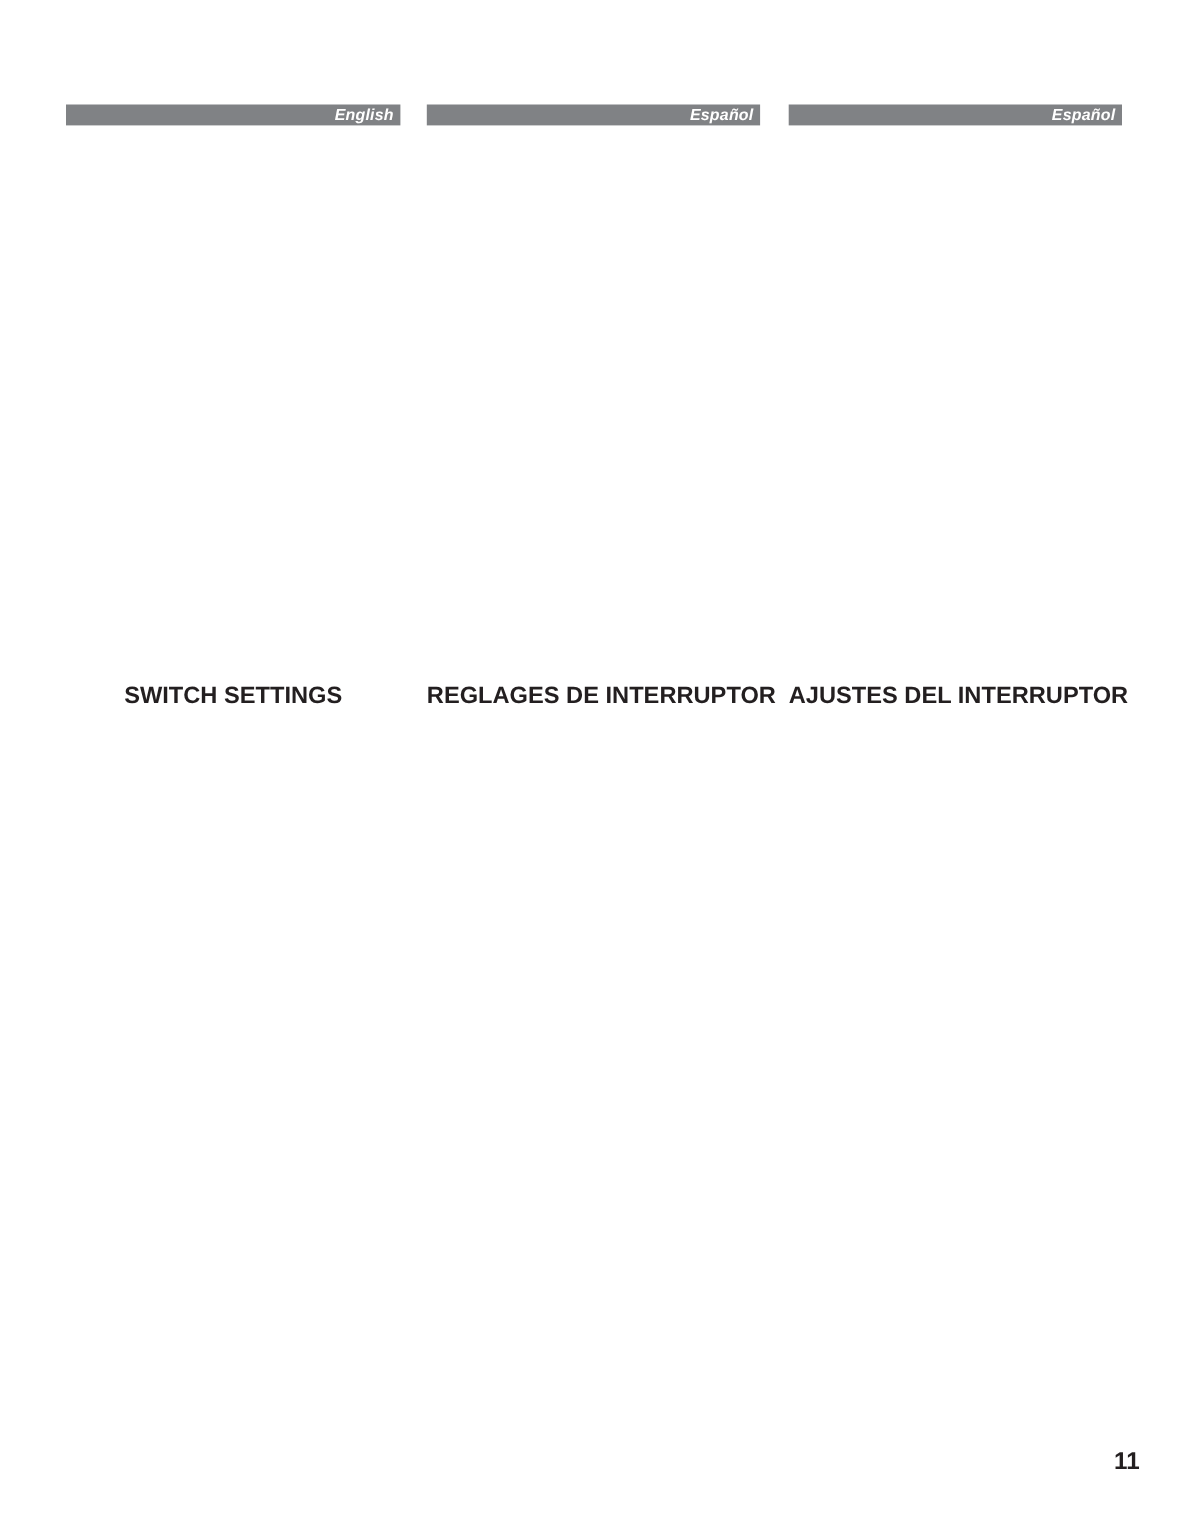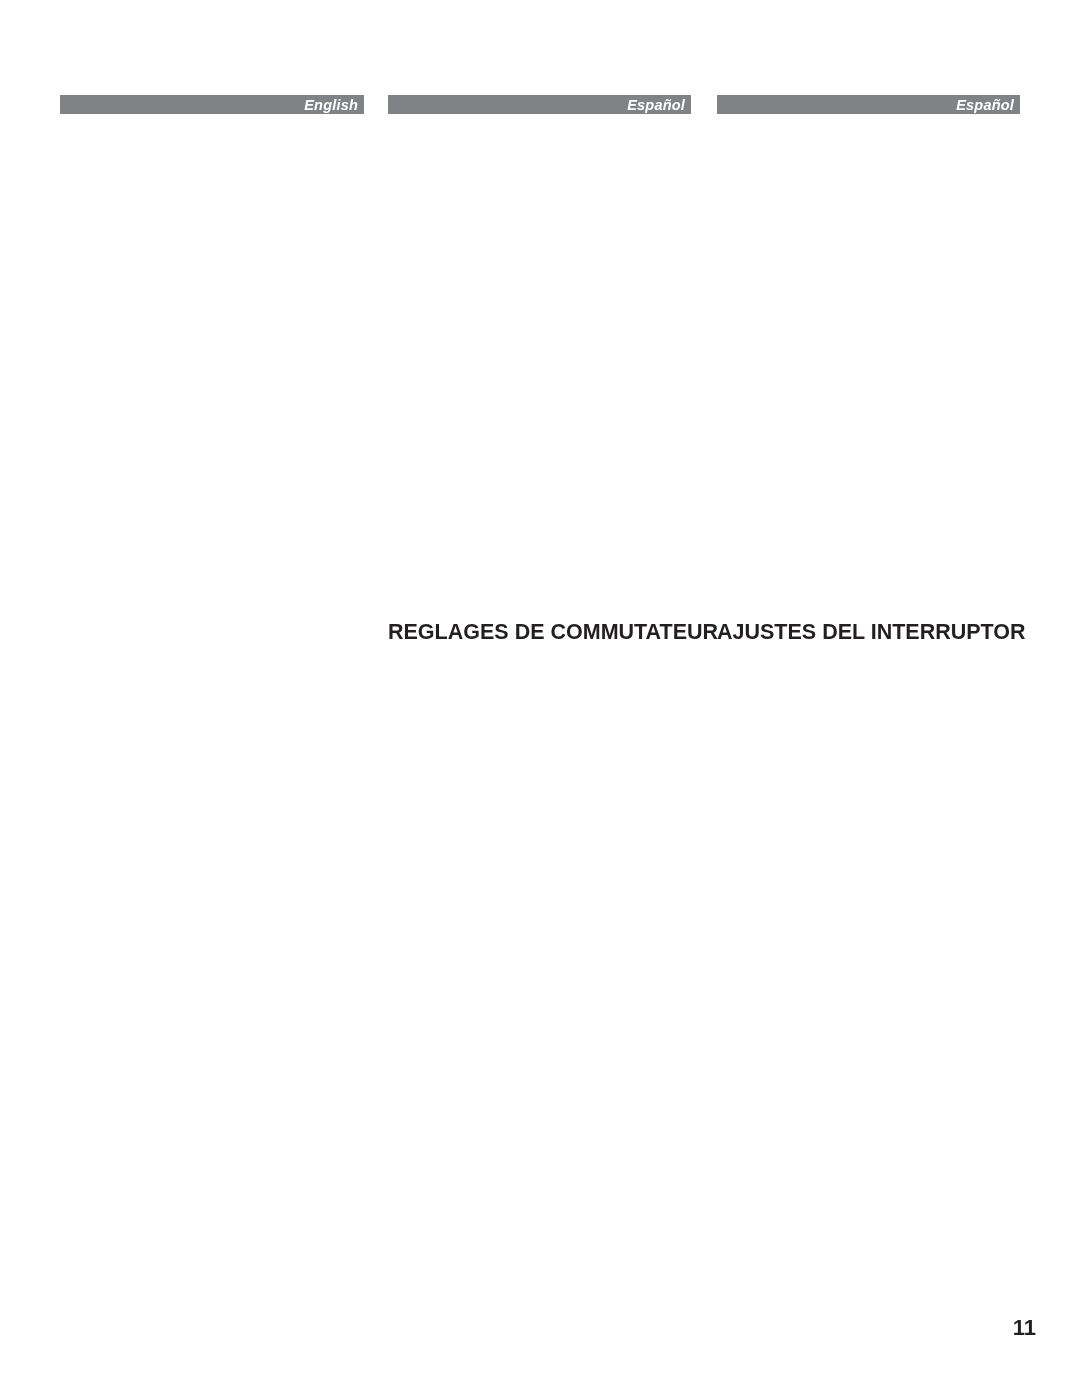--- a/index.html
+++ b/index.html
@@ -51,21 +51,22 @@
     <span class="lbl">Español</span>
   </div>
   <div class="langbar" id="lb2">
     <span class="lbl">Español</span>
   </div>
 
   <div class="diagram" id="diagram"></div>
 
   <div class="notes" id="notes"></div>
 
-  <div class="coltitle" id="ct1">REGLAGES DE COMMUTATEUR</div>
+  <div class="coltitle" id="ct0">SWITCH SETTINGS</div>
+  <div class="coltitle" id="ct1">REGLAGES DE INTERRUPTOR</div>
   <div class="coltitle" id="ct2">AJUSTES DEL INTERRUPTOR</div>
 
   <div class="col" id="col0"></div>
   <div class="col" id="col1"></div>
   <div class="col" id="col2"></div>
 
   <div class="pagenum">11</div>
 </div>
 
 </body></html>

